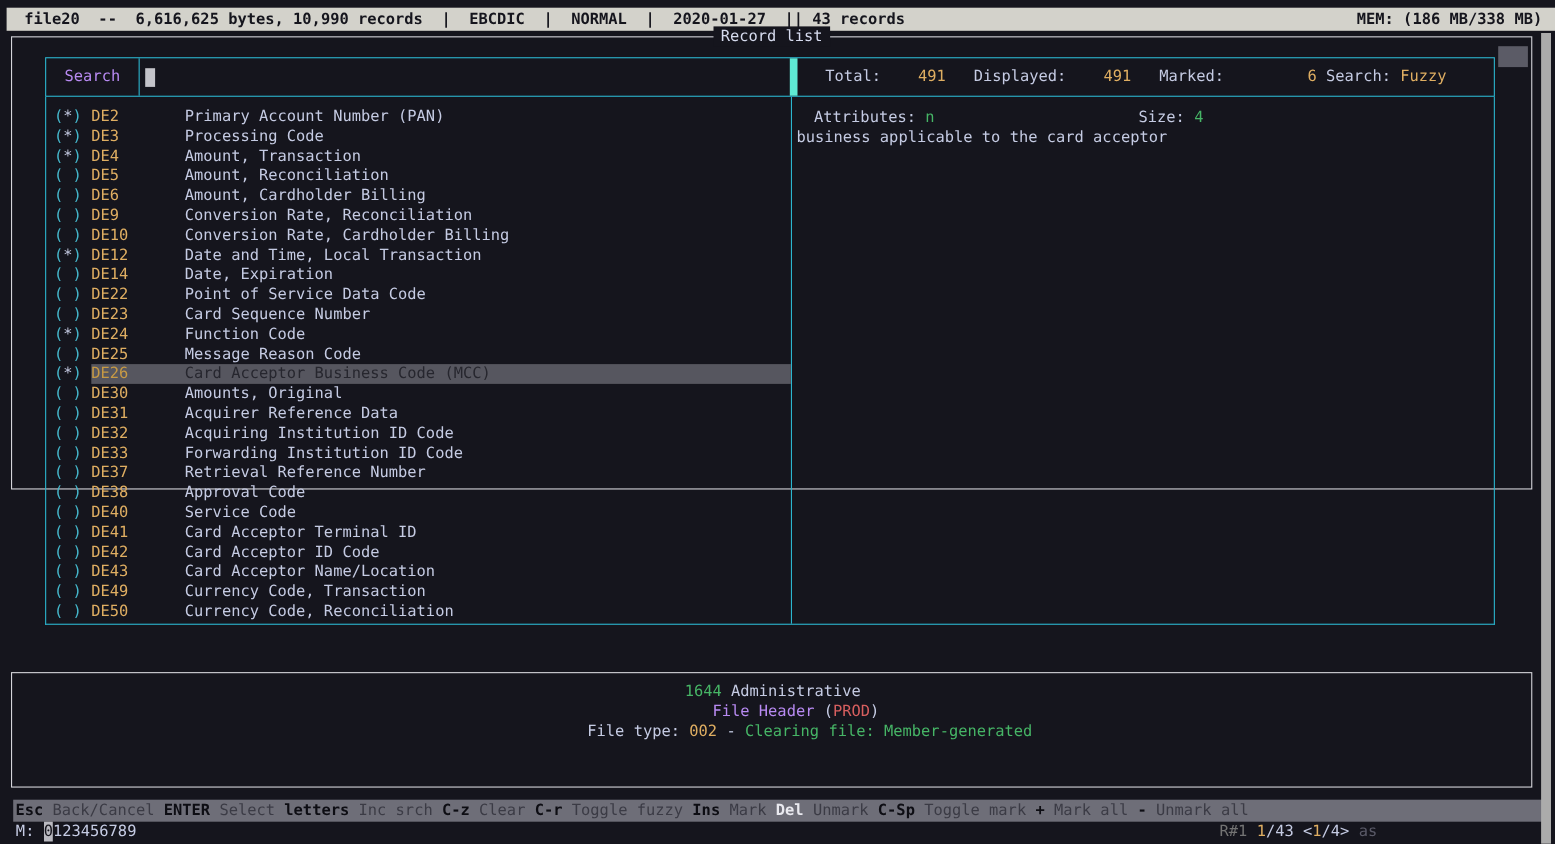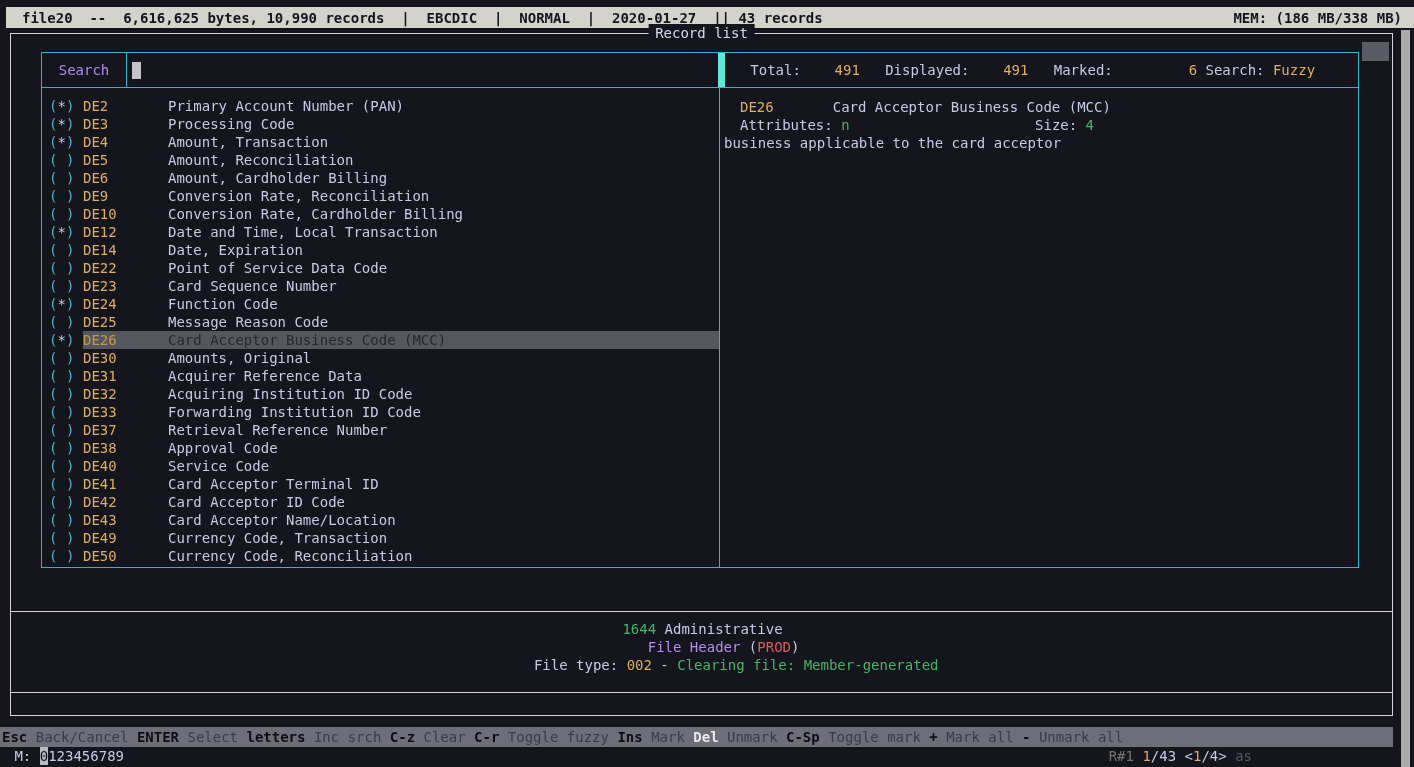--- a/index.html
+++ b/index.html
@@ -17,21 +17,21 @@
   .c-keylight{color:#e9e9ef;font-weight:bold}
 
   .topbar{
     position:absolute; left:6px; top:7px; width:1408px; height:21px;
     background:#d3d2cb; color:#15151d; font-weight:bold;
     display:flex; justify-content:space-between; align-items:center;
     padding:0 12px 0 16px; white-space:pre;
   }
 
   .record-box{
-    position:absolute; left:10px; top:33px; width:1383px; height:660px;
+    position:absolute; left:10px; top:33px; width:1383px; height:412px;
     border:1px solid #d4d4da;
   }
   .box-title{
     position:absolute; top:-10px; left:50%; transform:translateX(-50%);
     background:#15151d; padding:0 7px; color:#d6dbee; white-space:pre;
   }
 
   .search-row{
     position:absolute; left:30px; top:18px; width:1318px; height:36px;
     border:1px solid #2bb5cf; display:flex;
@@ -70,21 +70,21 @@
     background:#5b5b66;
   }
 
   .preview-box{
     position:absolute; left:10px; top:611px; width:1383px; height:105px;
     border:1px solid #d4d4da; padding:8px 0 0 2px;
   }
   .preview-line{ white-space:pre;text-align:center; }
 
   .statusbar{
-    position:absolute; left:0; top:727px; width:1393px; height:20px;
+    position:absolute; left:12px; top:727px; width:1393px; height:20px;
     background:#6e6e78; display:flex; align-items:center;
     padding-left:2px; white-space:pre;
   }
   .hint{ white-space:pre; }
 
   .bottomline{ position:absolute; left:0; top:747px; width:1270px; height:20px; }
   .mark-indicator{ position:absolute; left:6px; top:0; white-space:pre; }
   .mark-cursor{ display:inline-block; background:#b9b9c0; color:#15151d; }
   .position-indicator{ position:absolute; right:18px; top:0; white-space:pre; }
 
@@ -135,21 +135,20 @@
         <div class="row"><span class="marker"><span class="c-cyan">(</span><span class="c-fg"> </span><span class="c-cyan">)</span></span><span class="row-body"><span class="code c-yellow">DE37</span><span class="name c-fg">Retrieval Reference Number</span></span></div>
         <div class="row"><span class="marker"><span class="c-cyan">(</span><span class="c-fg"> </span><span class="c-cyan">)</span></span><span class="row-body"><span class="code c-yellow">DE38</span><span class="name c-fg">Approval Code</span></span></div>
         <div class="row"><span class="marker"><span class="c-cyan">(</span><span class="c-fg"> </span><span class="c-cyan">)</span></span><span class="row-body"><span class="code c-yellow">DE40</span><span class="name c-fg">Service Code</span></span></div>
         <div class="row"><span class="marker"><span class="c-cyan">(</span><span class="c-fg"> </span><span class="c-cyan">)</span></span><span class="row-body"><span class="code c-yellow">DE41</span><span class="name c-fg">Card Acceptor Terminal ID</span></span></div>
         <div class="row"><span class="marker"><span class="c-cyan">(</span><span class="c-fg"> </span><span class="c-cyan">)</span></span><span class="row-body"><span class="code c-yellow">DE42</span><span class="name c-fg">Card Acceptor ID Code</span></span></div>
         <div class="row"><span class="marker"><span class="c-cyan">(</span><span class="c-fg"> </span><span class="c-cyan">)</span></span><span class="row-body"><span class="code c-yellow">DE43</span><span class="name c-fg">Card Acceptor Name/Location</span></span></div>
         <div class="row"><span class="marker"><span class="c-cyan">(</span><span class="c-fg"> </span><span class="c-cyan">)</span></span><span class="row-body"><span class="code c-yellow">DE49</span><span class="name c-fg">Currency Code, Transaction</span></span></div>
         <div class="row"><span class="marker"><span class="c-cyan">(</span><span class="c-fg"> </span><span class="c-cyan">)</span></span><span class="row-body"><span class="code c-yellow">DE50</span><span class="name c-fg">Currency Code, Reconciliation</span></span></div>
       </div>
     <div class="right-pane">
-      <div class="detail-line"><span class="c-yellow">DE26</span><span class="c-fg">       Card Acceptor Business Code (MCC)</span></div>
       <div class="detail-line"><span class="c-fg">Attributes: </span><span class="c-green">n</span><span class="c-fg">                      </span><span class="c-fg">Size: </span><span class="c-green">4</span></div>
       <div class="detail-desc">business applicable to the card acceptor</div>
     </div>
   </div>
 
   <div class="panel-thumb"></div>
 </div>
 
 <div class="preview-box">
   <div class="preview-line"><span class="c-green">1644</span><span class="c-fg"> Administrative</span></div>

